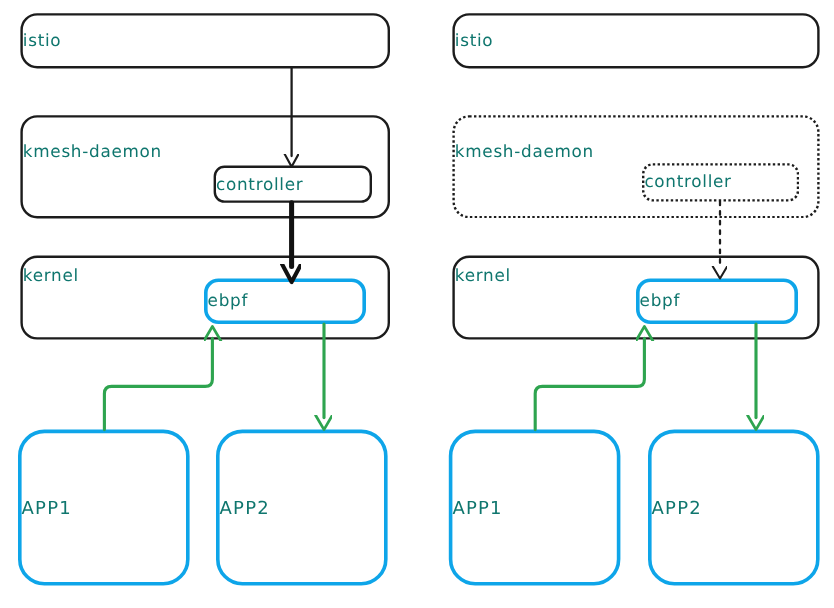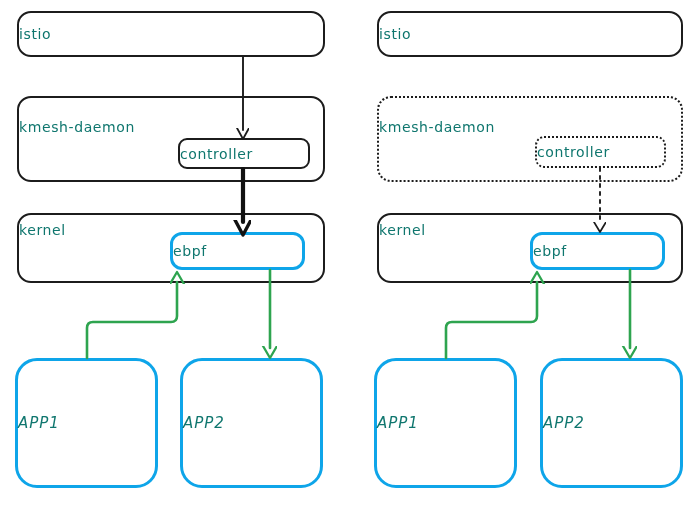--- a/index.html
+++ b/index.html
@@ -31,21 +31,20 @@
   .solid-thin{border:2px solid #1c1c1c;border-radius:14px;}
   .solid-thick{border:3px solid #0ea5e9;border-radius:12px;}
   .dotted{border:2.5px dotted #1c1c1c;border-radius:14px;background:transparent;}
 
   
   .container{align-items:flex-start;}
   .container .lbl{position:relative;}
 
   
   .app .lbl{
-    font-style:italic;
     font-size:15px;
     letter-spacing:1px;
     font-family:"DejaVu Sans", sans-serif;
   }
 
   
   #wires{position:absolute;left:0;top:0;width:695px;height:507px;pointer-events:none;}
 </style>
 </head>
 <body>

